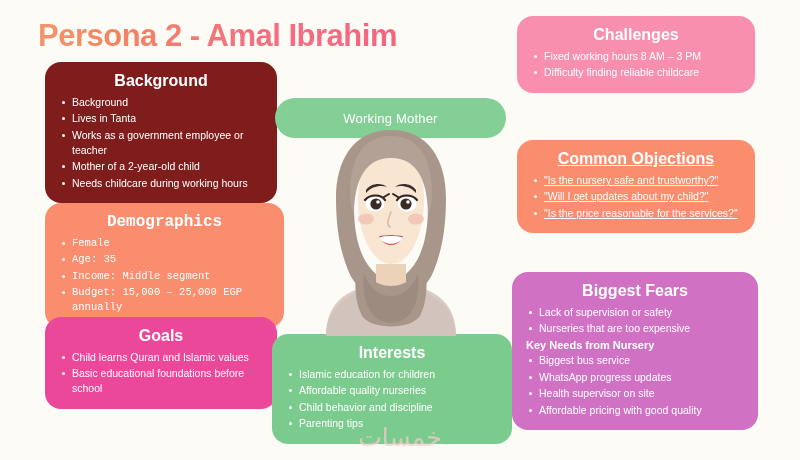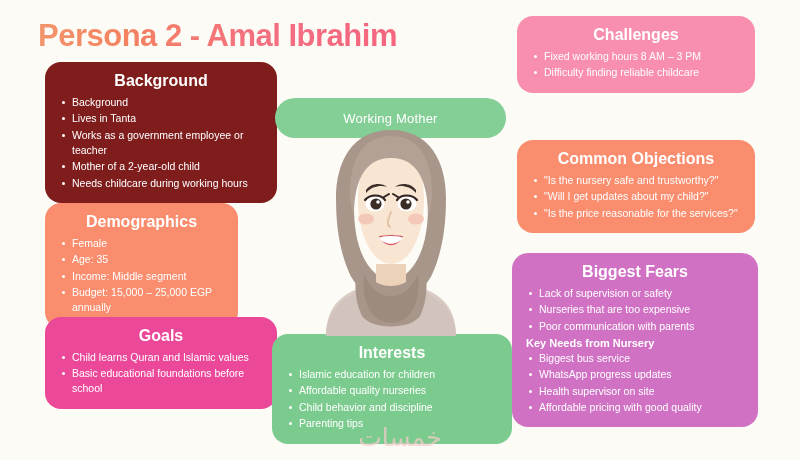--- a/index.html
+++ b/index.html
@@ -81,26 +81,26 @@
 
   .subhead {
     font-size: 11px;
     font-weight: bold;
     color: #FFFFFF;
     margin: 3px 0 2px 0;
   }
 
   
   #card-background   { left: 45px;  top: 62px;  width: 232px; background: #7f1d1d; }
-  #card-demographics { left: 45px;  top: 203px; width: 193px; background: #F98D6E; }
+  #card-demographics { left: 45px;  top: 203px; width: 239px; background: #F98D6E; font-family: Liberation Mono, monospace; }
   #card-goals        { left: 45px;  top: 317px; width: 232px; background: #ec4899; }
 
   #card-challenges       { left: 517px; top: 16px;  width: 238px; background: #F98FAF; }
-  #card-objections       { left: 517px; top: 140px; width: 238px; background: #F98D6E; }
-  #card-fears            { left: 512px; top: 253px; width: 246px; background: #D071C4; }
+  #card-objections       { left: 517px; top: 140px; width: 238px; background: #F98D6E; text-decoration: underline; }
+  #card-fears            { left: 512px; top: 272px; width: 246px; background: #D071C4; }
 
   #card-interests    { left: 272px; top: 334px; width: 240px; background: #7CCB8E; }
 
   
   #working-mother-badge {
     position: absolute;
     left: 275px;
     top: 76px;
     width: 231px;
     height: 40px;
@@ -190,21 +190,20 @@
       <li>"Will I get updates about my child?"</li>
       <li>"Is the price reasonable for the services?"</li>
     </ul>
   </div>
 
   <div class="card" id="card-fears">
     <div class="card-title">Biggest Fears</div>
     <ul>
       <li>Lack of supervision or safety</li>
       <li>Nurseries that are too expensive</li>
-      <li>Poor communication with parents</li>
     </ul>
     <div class="subhead">Key Needs from Nursery</div>
     <ul>
       <li>Biggest bus service</li>
       <li>WhatsApp progress updates</li>
       <li>Health supervisor on site</li>
       <li>Affordable pricing with good quality</li>
     </ul>
   </div>
 

